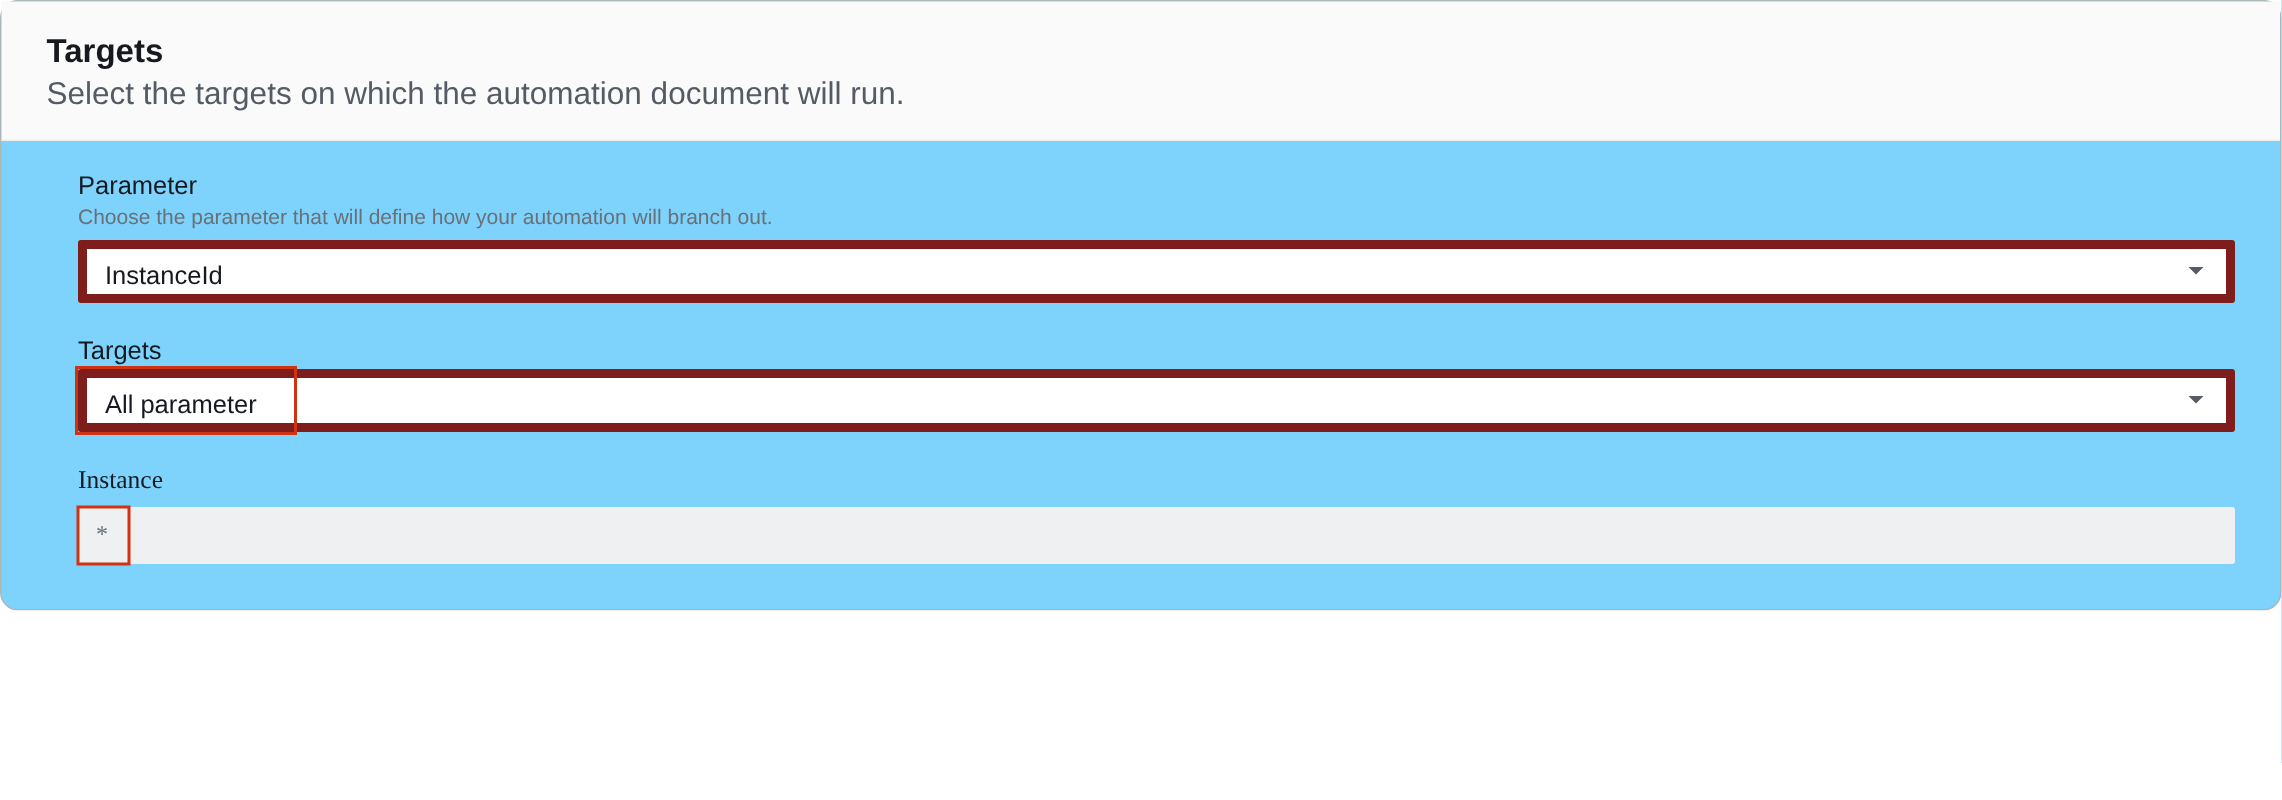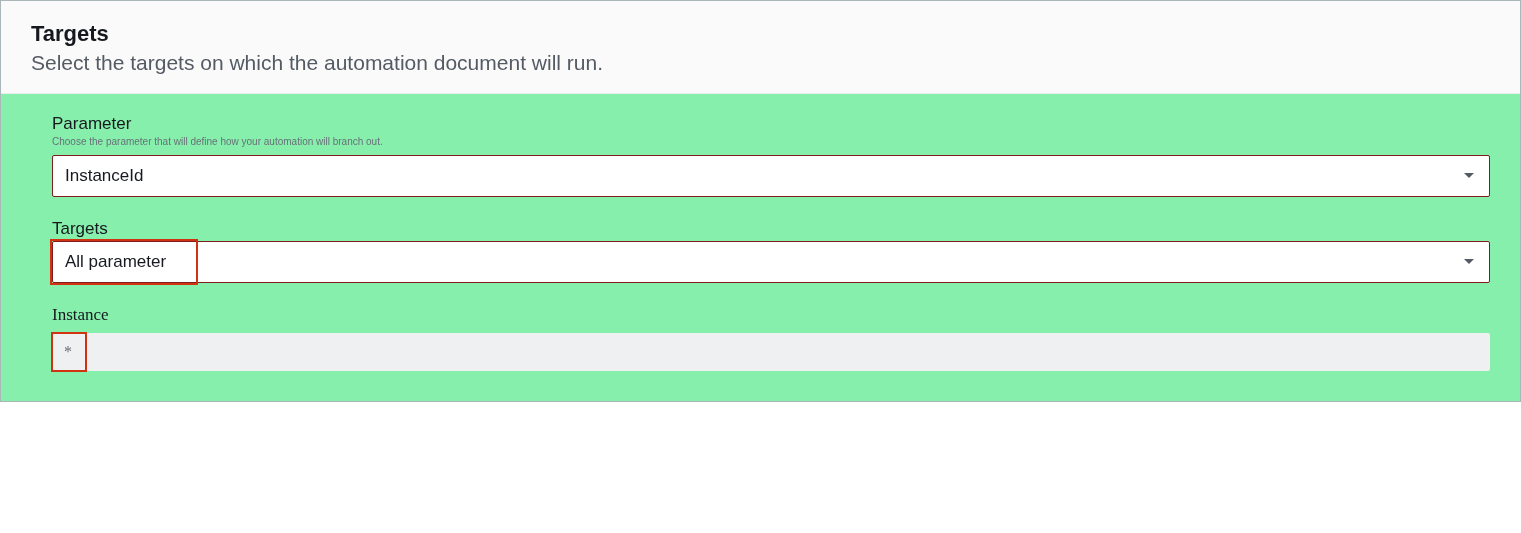--- a/index.html
+++ b/index.html
@@ -8,23 +8,23 @@
       padding: 0;
     }
     body {
       font-family: "Amazon Ember", "Helvetica Neue", Arial, sans-serif;
       background: #ffffff;
       color: #16191f;
       width: 1521px;
     }
     .panel {
       border: 1px solid #aab7b8;
-      border-radius: 0;
+      border-radius: 12px;
       margin: 0;
-      background: #86efac;
+      background: #7dd3fc;
     }
     .panel-header {
       background: #fafafa;
       padding: 20px 30px 18px 30px;
       border-bottom: 1px solid #eaeded;
     }
     .panel-title {
       font-size: 22px;
       font-weight: 700;
       color: #16191f;
@@ -43,41 +43,41 @@
       margin-bottom: 22px;
     }
     .field-label {
       font-size: 17px;
       color: #16191f;
       font-weight: 400;
       display: block;
       margin-bottom: 2px;
     }
     .field-help {
-      font-size: 10px;
+      font-size: 14px;
       color: #687078;
       margin-bottom: 8px;
       display: block;
     }
     .select-wrap {
       position: relative;
       width: 100%;
     }
     .select-control {
       width: 100%;
-      border: 1px solid #7f1d1d;
+      border: 6px solid #7f1d1d;
       border-radius: 2px;
       background: #ffffff;
       height: 42px;
       padding: 8px 38px 8px 12px;
       font-size: 17px;
       color: #16191f;
       cursor: pointer;
       display: flex;
-      align-items: center;
+      align-items: flex-start;
       position: relative;
     }
     .caret {
       position: absolute;
       right: 14px;
       top: 50%;
       transform: translateY(-50%);
       pointer-events: none;
     }
     .caret svg {

